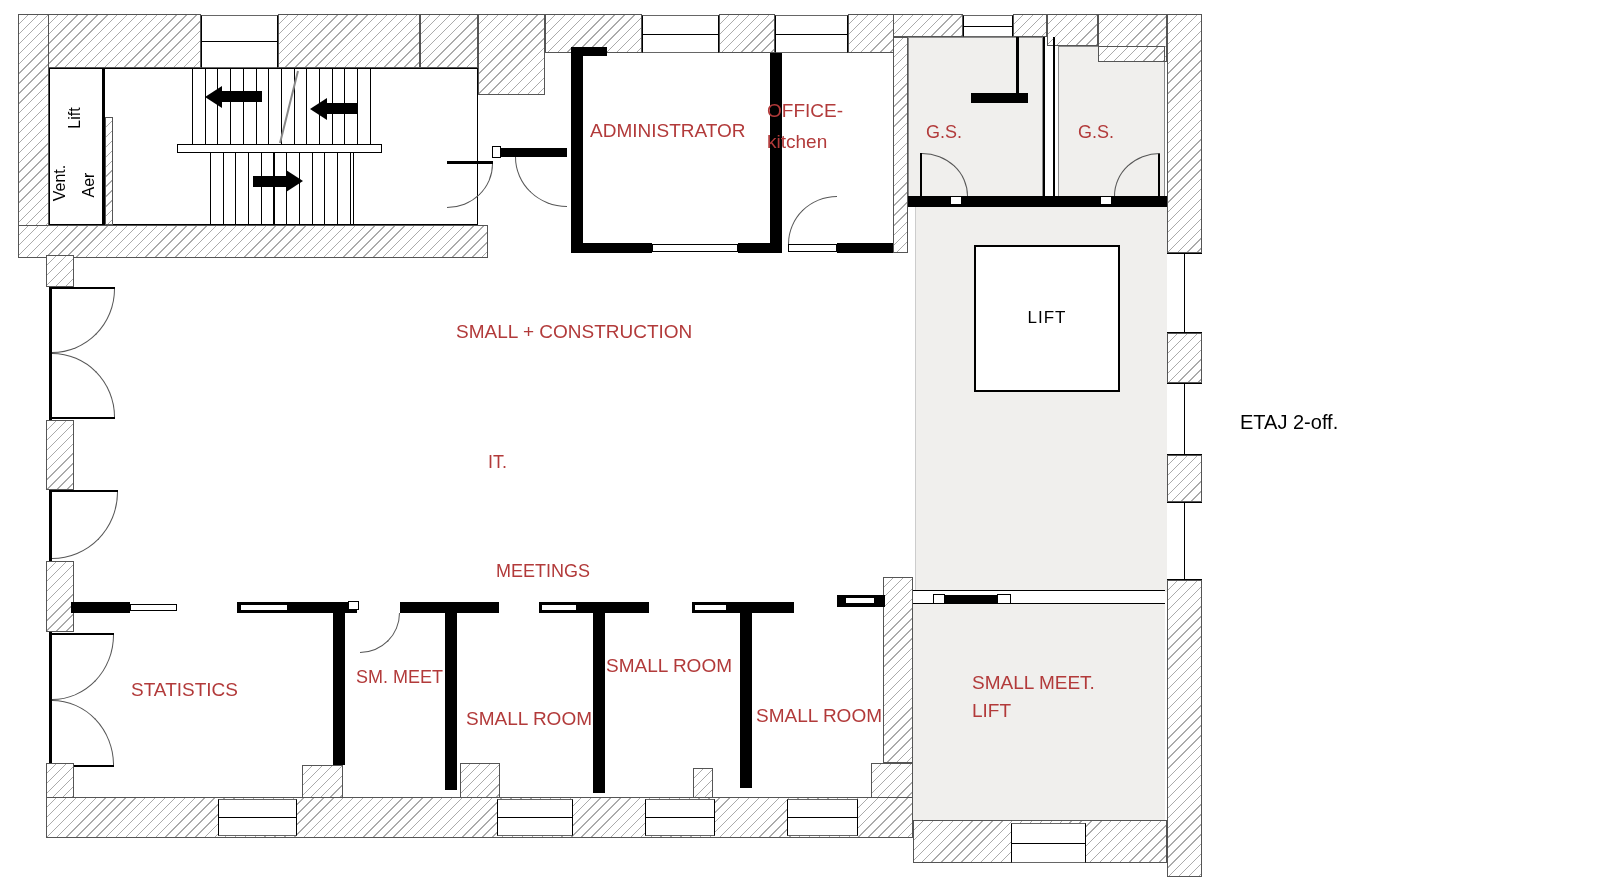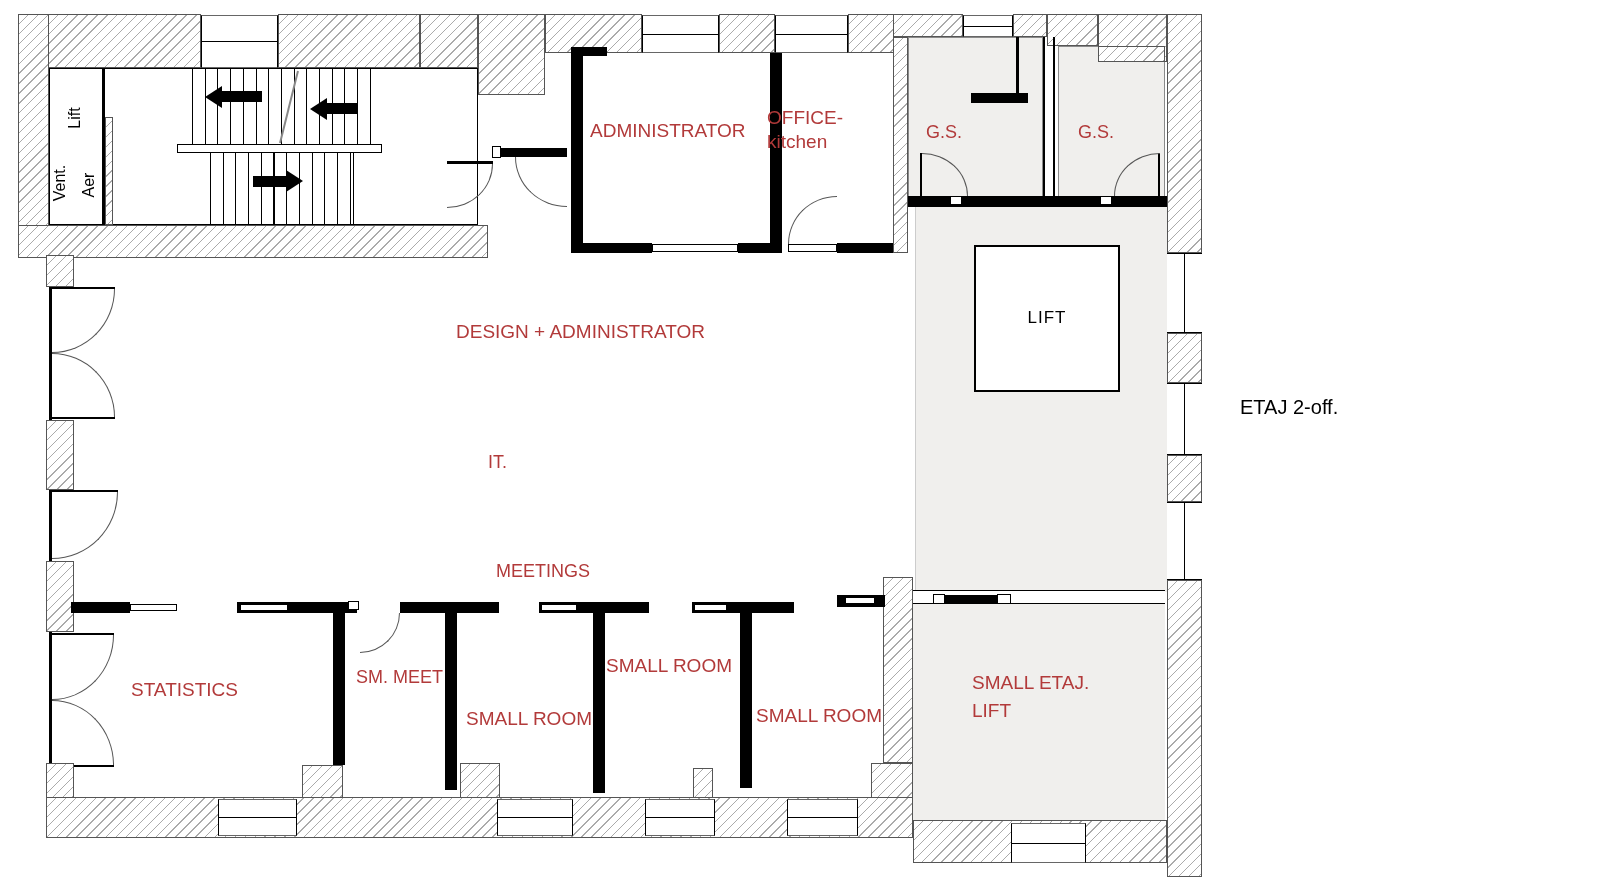--- a/index.html
+++ b/index.html
@@ -182,29 +182,29 @@
     <span>Lift</span>
   </div>
   <div class="vwrap" style="left:38px;top:150px;width:44px;height:66px">
     <span>Vent.</span>
   </div>
   <div class="vwrap" style="left:68px;top:155px;width:42px;height:60px">
     <span>Aer</span>
   </div>
 
   <div class="lbl" style="left:590px;top:121px">ADMINISTRATOR</div>
-  <div class="lbl" style="left:767px;top:108px">OFFICE-</div>
+  <div class="lbl" style="left:767px;top:101px">OFFICE-</div>
   <div class="lbl" style="left:767px;top:132px">kitchen</div>
   <div class="lbl lbl-sm" style="left:926px;top:123px">G.S.</div>
   <div class="lbl lbl-sm" style="left:1078px;top:123px">G.S.</div>
-  <div class="lbl" style="left:456px;top:322px">DESIGN + ADMINISTRATOR</div>
+  <div class="lbl" style="left:456px;top:322px">SMALL + CONSTRUCTION</div>
   <div class="lbl lbl-sm" style="left:488px;top:453px">IT.</div>
   <div class="lbl lbl-sm" style="left:496px;top:562px">MEETINGS</div>
   <div class="lbl" style="left:131px;top:680px">STATISTICS</div>
   <div class="lbl lbl-sm" style="left:356px;top:668px">SM. MEET</div>
   <div class="lbl" style="left:606px;top:656px">SMALL ROOM</div>
   <div class="lbl" style="left:466px;top:709px">SMALL ROOM</div>
   <div class="lbl" style="left:756px;top:706px">SMALL ROOM</div>
-  <div class="lbl" style="left:972px;top:673px">SMALL ETAJ.</div>
+  <div class="lbl" style="left:972px;top:673px">SMALL MEET.</div>
   <div class="lbl" style="left:972px;top:701px">LIFT</div>
-  <div class="lbl lbl-blk" style="left:1240px;top:396px;font-size:20px">ETAJ 2-off.</div>
+  <div class="lbl lbl-blk" style="left:1240px;top:411px;font-size:20px">ETAJ 2-off.</div>
 
 </div>
 
 </body></html>

